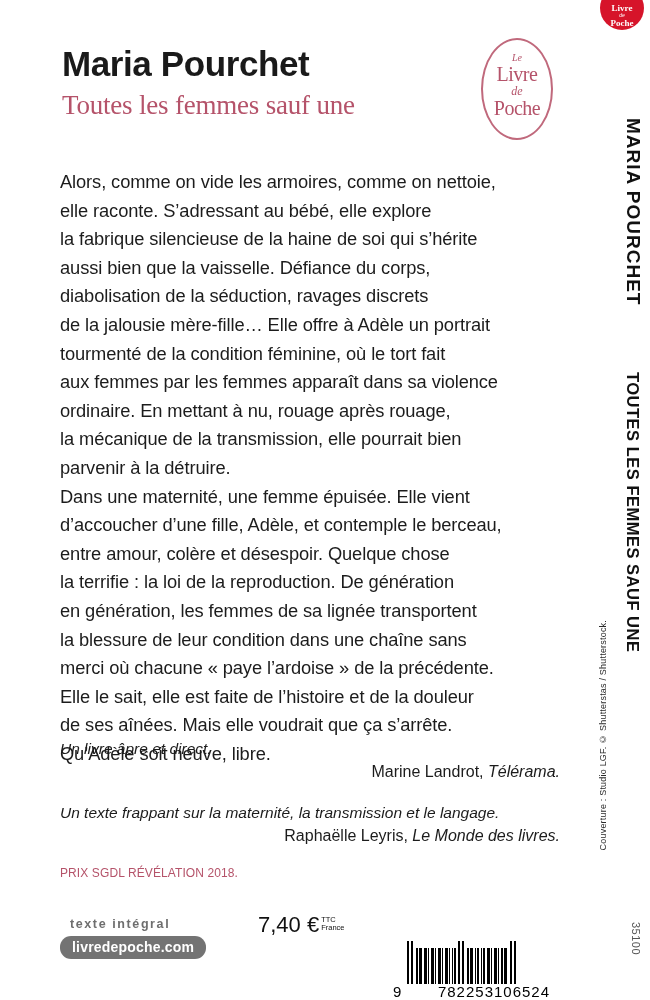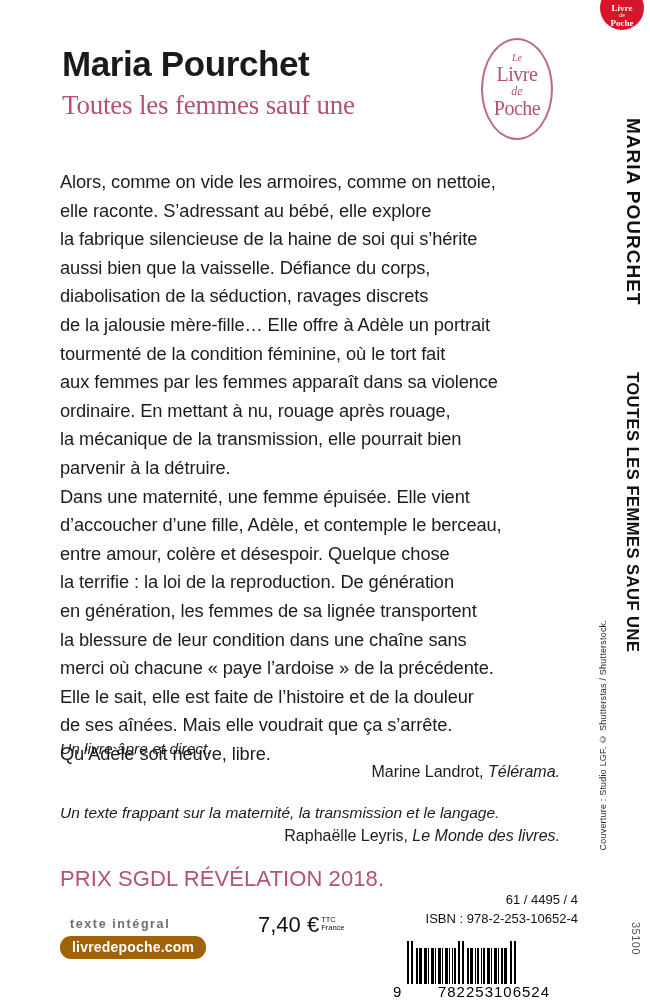--- a/index.html
+++ b/index.html
@@ -149,42 +149,42 @@
     line-height: 24px;
     margin: 0;
   }
   .quote-attr .src { font-style: italic; }
 
   
   .prize {
     position: absolute;
     left: 60px;
     top: 866px;
-    font-size: 22px;
+    font-size: 12px;
     color: #b5536a;
     letter-spacing: 0.1px;
   }
 
   
   .brand {
     position: absolute;
     left: 60px;
     top: 917px;
   }
   .texte-integral {
     font-size: 12.5px;
     color: #6e6e6e;
     letter-spacing: 1.6px;
     font-weight: bold;
     padding-left: 10px;
     margin-bottom: 5px;
   }
   .lp-url {
     display: inline-block;
-    background: #a16207;
+    background: #737373;
     color: #ffffff;
     font-size: 14px;
     font-weight: bold;
     letter-spacing: 0.2px;
     padding: 3px 12px 4px 12px;
     border-radius: 11px;
   }
 
   
   .price {
@@ -353,24 +353,20 @@
 
   <div class="prize">PRIX SGDL RÉVÉLATION 2018.</div>
 
   <div class="brand">
     <div class="texte-integral">texte intégral</div>
     <div class="lp-url">livredepoche.com</div>
   </div>
 
   <div class="price"><span>7,40 €</span><span class="ttc"><span>TTC</span><br><span>France</span></span></div>
 
-  <div class="isbn-block">
-    <div>61 / 4495 / 4</div>
-    <div>ISBN : 978-2-253-10652-4</div>
-  </div>
 
   <div class="barcode">
     <div class="bars" id="bars">
         <i style="width: 2px; height: 43px;"></i>
         <i style="width: 2px; height: 0px; background: transparent;"></i>
         <i style="width: 2px; height: 43px;"></i>
         <i style="width: 3px; height: 0px; background: transparent;"></i>
         <i style="width: 2px; height: 36px;"></i>
         <i style="width: 1px; height: 0px; background: transparent;"></i>
         <i style="width: 3px; height: 36px;"></i>

